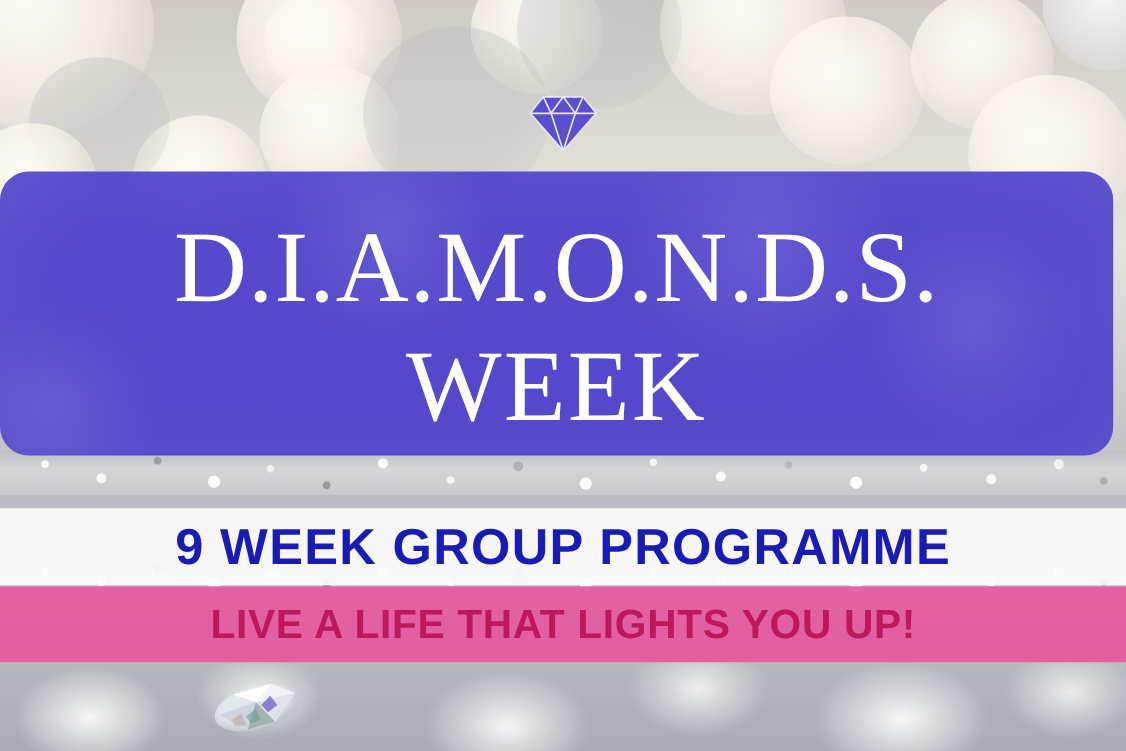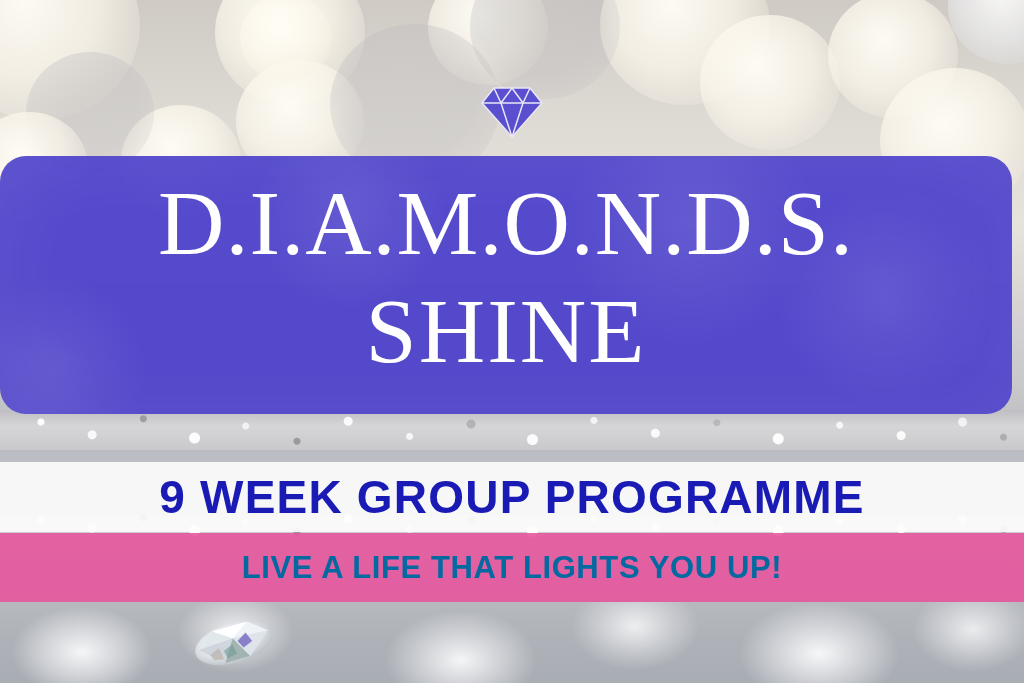--- a/index.html
+++ b/index.html
@@ -142,20 +142,21 @@
   }
 
   .title-main, .title-sub {
     position: absolute;
     left: 0; right: 0;
     text-align: center;
     color: #ffffff;
     font-family: "Liberation Serif", "DejaVu Serif", serif;
     font-weight: 400;
     white-space: nowrap;
+    margin-top: 20px;
   }
   .title-main {
     top: 14px;
     font-size: 92px;
     letter-spacing: 1px;
     transform: scaleX(1.0);
   }
   .title-sub {
     top: 122px;
     font-size: 92px;
@@ -187,22 +188,22 @@
     position: absolute;
     left: 0; right: 0;
     top: 533px;
     height: 69px;
     background: rgba(231, 83, 156, 0.88);
     display: flex;
     align-items: center;
     justify-content: center;
   }
   .tagline {
-    color: #0369a1;
-    font-size: 31px;
+    color: #be185d;
+    font-size: 37px;
     font-weight: 700;
     letter-spacing: 0.6px;
     white-space: nowrap;
     font-family: "Liberation Sans", sans-serif;
   }
 </style>
 </head>
 <body>
 
 <div id="poster">
@@ -271,21 +272,21 @@
     </g>
   </svg>
 
   <div class="purple-panel">
     <div class="glow" style="left:560px; top:-60px;  width:260px; height:250px;"></div>
     <div class="glow" style="left:770px; top:30px;   width:230px; height:220px;"></div>
     <div class="glow" style="left:250px; top:-40px;  width:200px; height:195px;"></div>
     <div class="glow" style="left:-50px; top:120px;  width:200px; height:190px;"></div>
 
     <div class="title-main">D.I.A.M.O.N.D.S.</div>
-    <div class="title-sub">SHINE</div>
+    <div class="title-sub">WEEK</div>
   </div>
 
   <div class="white-band">
     <div class="headline">9 WEEK GROUP PROGRAMME</div>
   </div>
 
   <div class="pink-band">
     <div class="tagline">LIVE A LIFE THAT LIGHTS YOU UP!</div>
   </div>
 

